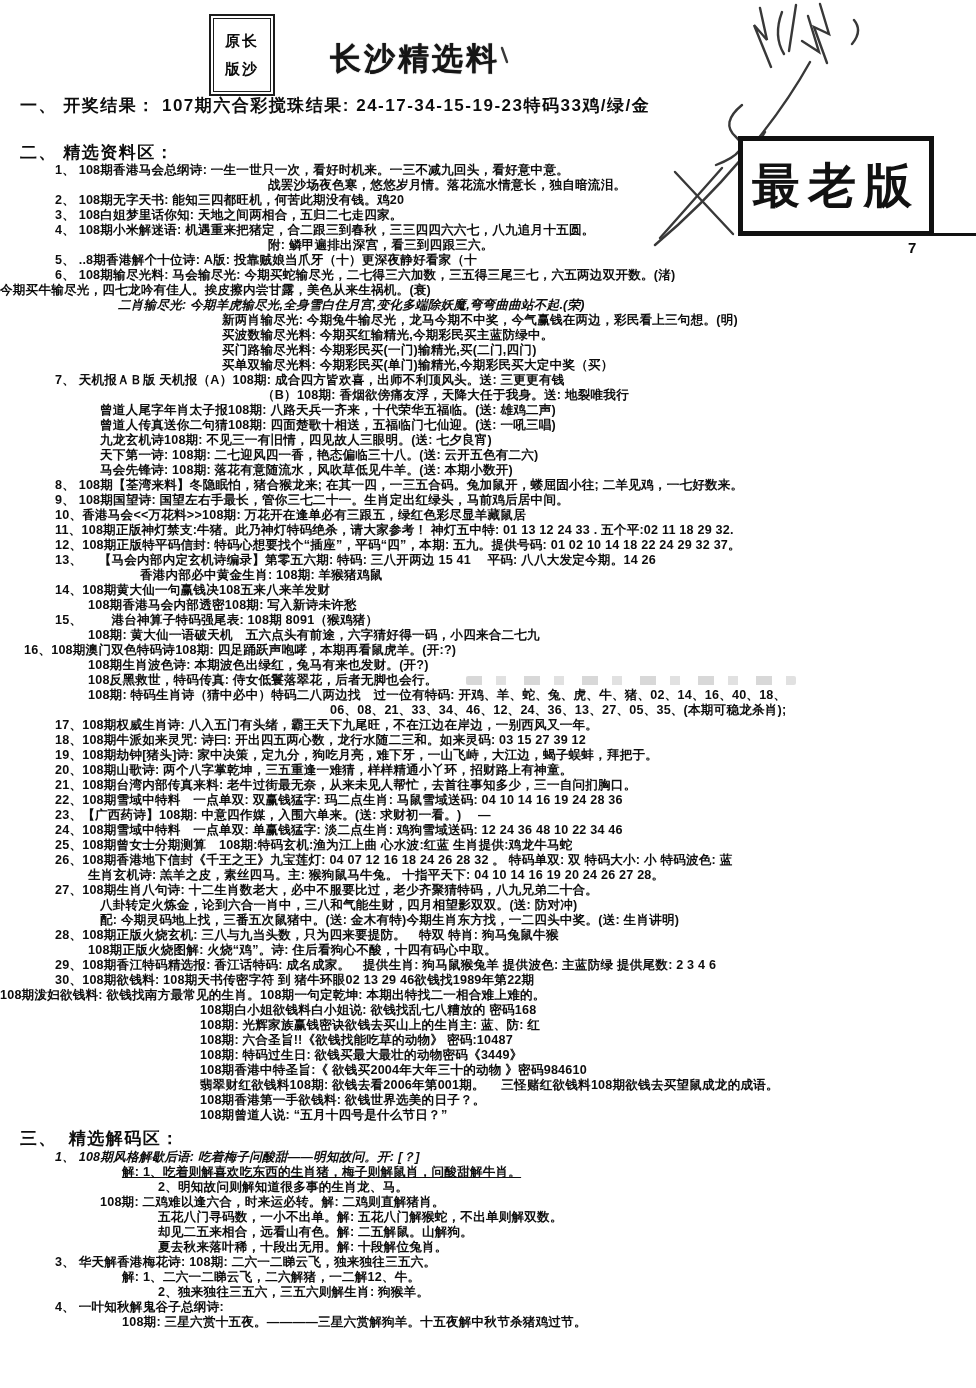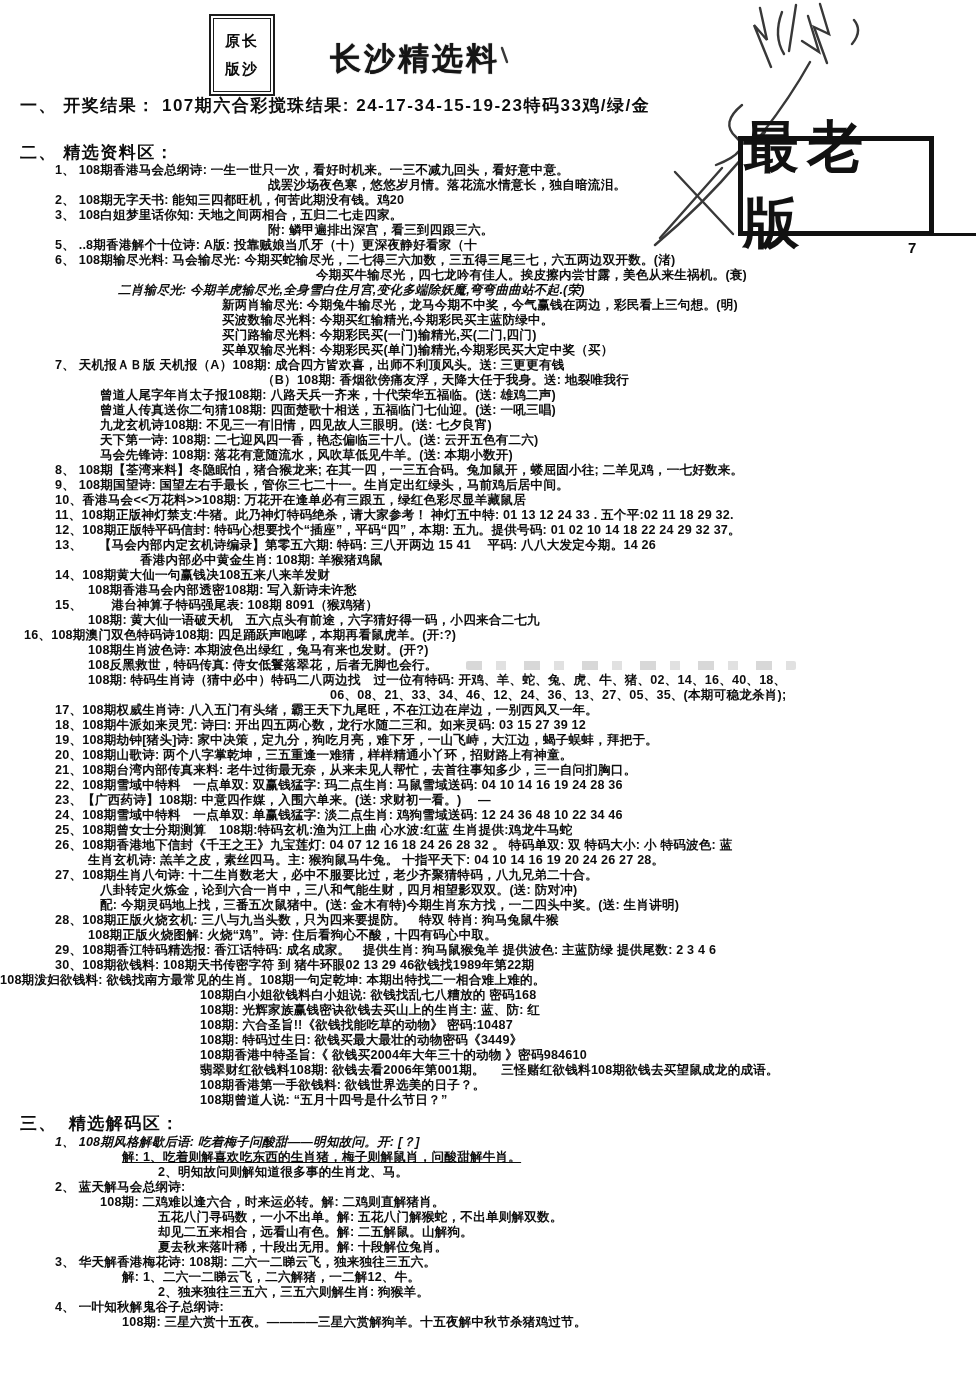--- a/index.html
+++ b/index.html
@@ -21,21 +21,21 @@
   .doc-title{
     position:absolute;left:330px;top:38px;
     font-size:31px;font-weight:800;letter-spacing:3px;color:#161616;
     text-shadow:0 0 1px #161616;
   }
   
   .badge{
     position:absolute;left:738px;top:136px;width:196px;height:100px;
     border:5px solid #111;box-sizing:border-box;background:#fff;
     display:flex;align-items:center;justify-content:center;
-    font-size:56px;font-weight:800;letter-spacing:8px;color:#111;
+    font-size:48px;font-weight:800;letter-spacing:8px;color:#111;
     z-index:3;
   }
   .badge-tail{position:absolute;left:914px;top:233px;width:62px;height:3px;background:#111;z-index:3;}
   .page-num{position:absolute;left:908px;top:239px;font-size:15px;font-weight:700;z-index:3;}
   
   #doc{position:absolute;left:0;top:95px;width:976px;}
   .line{
     white-space:nowrap;font-size:12.6px;font-weight:600;line-height:15px;height:15px;
     color:#0d0d0d;letter-spacing:0.2px;
   }
@@ -85,24 +85,25 @@
   <div class="badge-tail"></div>
   <div class="page-num">7</div>
 
   <div id="doc">
       <div class="line heading" style="margin-left: 20px;">一、 开奖结果： 107期六合彩搅珠结果: 24-17-34-15-19-23特码33鸡/绿/金</div>
       <div class="line heading" style="margin-left: 20px; margin-top: 26px;">二、 精选资料区：</div>
       <div class="line" style="margin-left: 55px;">1、 108期香港马会总纲诗: 一生一世只一次，看好时机来。一三不减九回头，看好意中意。</div>
       <div class="line" style="margin-left: 268px;">战罢沙场夜色寒，悠悠岁月情。落花流水情意长，独自暗流泪。</div>
       <div class="line" style="margin-left: 55px;">2、 108期无字天书: 能知三四都旺机，何苦此期没有钱。鸡20</div>
       <div class="line" style="margin-left: 55px;">3、 108白姐梦里话你知: 天地之间两相合，五归二七走四家。</div>
+      <div class="line" style="margin-left: 55px;">4、 108期小米解迷语: 机遇重来把猪定，合二跟三到春秋，三三四四六六七，八九追月十五圆。</div>
       <div class="line" style="margin-left: 268px;">附: 鳞甲遍排出深宫，看三到四跟三六。</div>
       <div class="line" style="margin-left: 55px;">5、 ..8期香港解个十位诗: A版: 投靠贼娘当爪牙（十）更深夜静好看家（十</div>
       <div class="line" style="margin-left: 55px;">6、 108期输尽光料: 马会输尽光: 今期买蛇输尽光，二七得三六加数，三五得三尾三七，六五两边双开数。(渚)</div>
-      <div class="line" style="margin-left: 316px;">今期买牛输尽光，四七龙吟有佳人。挨皮擦内尝甘露，美色从来生祸机。(衰)</div>
+      <div class="line" style="">今期买牛输尽光，四七龙吟有佳人。挨皮擦内尝甘露，美色从来生祸机。(衰)</div>
       <div class="line" style="margin-left: 118px; font-style: italic;">二肖输尽光: 今期羊虎输尽光,全身雪白住月宫,变化多端除妖魔,弯弯曲曲站不起.(荣)</div>
       <div class="line" style="margin-left: 222px;">新两肖输尽光: 今期兔牛输尽光，龙马今期不中奖，今气赢钱在两边，彩民看上三句想。(明)</div>
       <div class="line" style="margin-left: 222px;">买波数输尽光料: 今期买红输精光,今期彩民买主蓝防绿中。</div>
       <div class="line" style="margin-left: 222px;">买门路输尽光料: 今期彩民买(一门)输精光,买(二门,四门)</div>
       <div class="line" style="margin-left: 222px;">买单双输尽光料: 今期彩民买(单门)输精光,今期彩民买大定中奖（买）</div>
       <div class="line" style="margin-left: 55px;">7、 天机报ＡＢ版 天机报（A）108期: 成合四方皆欢喜，出师不利顶风头。送: 三更更有钱</div>
       <div class="line" style="margin-left: 262px;">（B）108期: 香烟欲傍痛友浮，天降大任于我身。送: 地裂唯我行</div>
       <div class="line" style="margin-left: 100px;">曾道人尾字年肖太子报108期: 八路天兵一齐来，十代荣华五福临。(送: 雄鸡二声)</div>
       <div class="line" style="margin-left: 100px;">曾道人传真送你二句猜108期: 四面楚歌十相送，五福临门七仙迎。(送: 一吼三唱)</div>
       <div class="line" style="margin-left: 100px;">九龙玄机诗108期: 不见三一有旧情，四见故人三眼明。(送: 七夕良宵)</div>
@@ -148,21 +149,20 @@
       <div class="line" style="margin-left: 200px;">108期: 六合圣旨!!《欲钱找能吃草的动物》 密码:10487</div>
       <div class="line" style="margin-left: 200px;">108期: 特码过生日: 欲钱买最大最壮的动物密码《3449》</div>
       <div class="line" style="margin-left: 200px;">108期香港中特圣旨:《 欲钱买2004年大年三十的动物 》密码984610</div>
       <div class="line" style="margin-left: 200px;">翡翠财红欲钱料108期: 欲钱去看2006年第001期。　 三怪赌红欲钱料108期欲钱去买望鼠成龙的成语。</div>
       <div class="line" style="margin-left: 200px;">108期香港第一手欲钱料: 欲钱世界选美的日子？。</div>
       <div class="line" style="margin-left: 200px;">108期曾道人说: “五月十四号是什么节日？”</div>
       <div class="line heading" style="margin-left: 20px; margin-top: 6px; font-family: Liberation Mono, monospace;">三、 精选解码区：</div>
       <div class="line" style="margin-left: 55px; font-style: italic;">1、 108期风格解歇后语: 吃着梅子问酸甜——明知故问。开: [？]</div>
       <div class="line" style="margin-left: 122px; text-decoration: underline;">解: 1、吃着则解喜欢吃东西的生肖猪，梅子则解鼠肖，问酸甜解牛肖。</div>
       <div class="line" style="margin-left: 158px;">2、明知故问则解知道很多事的生肖龙、马。</div>
-      <div class="line" style="margin-left: 55px;">2、 蓝天解马会总纲诗:</div>
       <div class="line" style="margin-left: 100px;">108期: 二鸡难以逢六合，时来运必转。解: 二鸡则直解猪肖。</div>
       <div class="line" style="margin-left: 158px;">五花八门寻码数，一小不出单。解: 五花八门解猴蛇，不出单则解双数。</div>
       <div class="line" style="margin-left: 158px;">却见二五来相合，远看山有色。解: 二五解鼠。山解狗。</div>
       <div class="line" style="margin-left: 158px;">夏去秋来落叶稀，十段出无用。解: 十段解位兔肖。</div>
       <div class="line" style="margin-left: 55px;">3、 华天解香港梅花诗: 108期: 二六一二睇云飞，独来独往三五六。</div>
       <div class="line" style="margin-left: 122px;">解: 1、二六一二睇云飞，二六解猪，一二解12、牛。</div>
       <div class="line" style="margin-left: 158px;">2、独来独往三五六，三五六则解生肖: 狗猴羊。</div>
       <div class="line" style="margin-left: 55px;">4、 一叶知秋解鬼谷子总纲诗:</div>
       <div class="line" style="margin-left: 122px;">108期: 三星六赏十五夜。————三星六赏解狗羊。十五夜解中秋节杀猪鸡过节。</div>
     </div>

